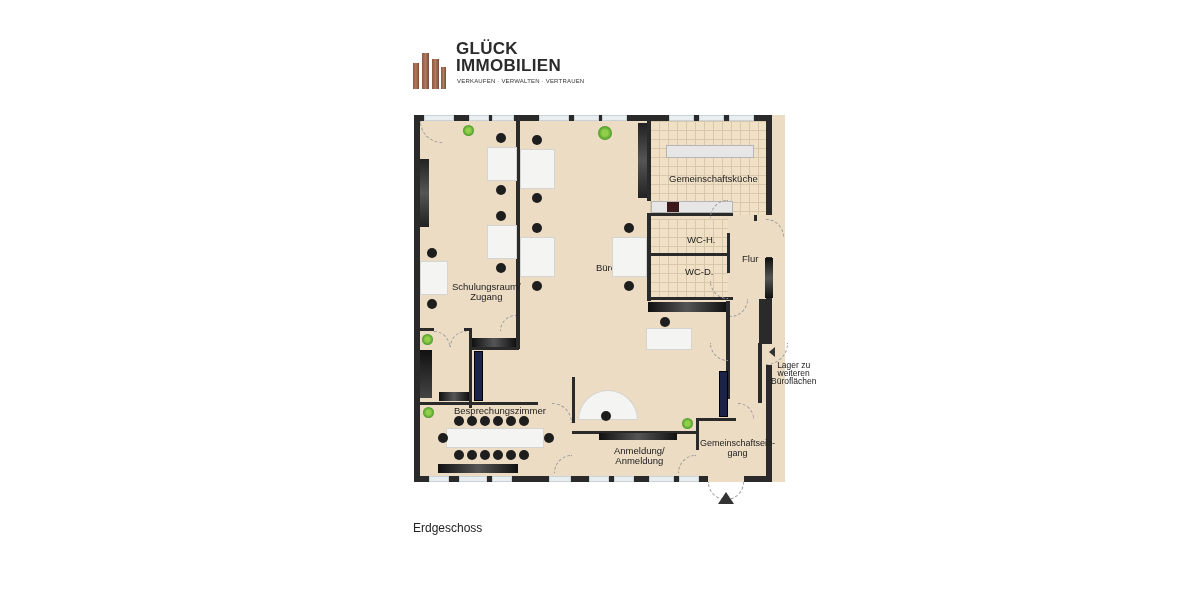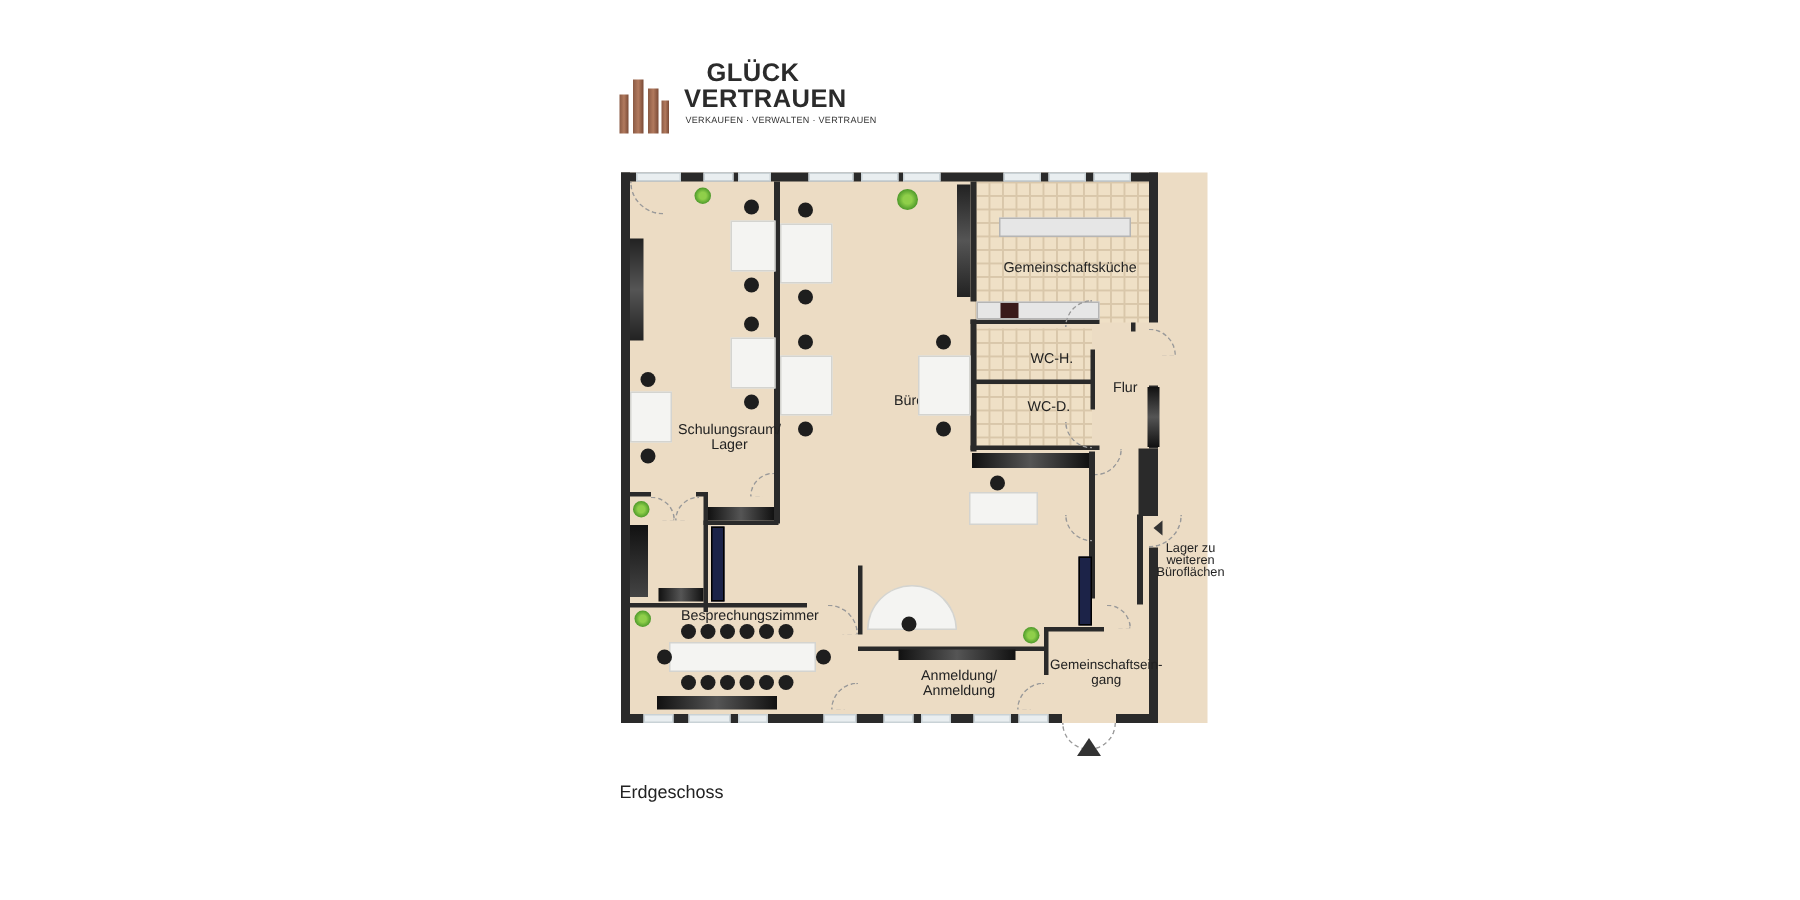--- a/index.html
+++ b/index.html
@@ -2,26 +2,26 @@
 <html><head>
 <meta charset="utf-8">
 <style>
   html, body { margin:0; padding:0; background:#ffffff; }
   body { width:1200px; height:600px; position:relative; overflow:hidden; font-family:"Liberation Sans", sans-serif; }
   .abs { position:absolute; }
   
   .logo { left:413px; top:31px; width:165px; height:58px; }
   .logo .bar { position:absolute; bottom:0; background:linear-gradient(90deg,#8a5a44,#b27a5e,#7a4a36); }
   .logo .t1, .logo .t2 { position:absolute; left:43px; font-size:17px; font-weight:bold; color:#2b2b2b; letter-spacing:0.3px; }
-  .logo .t1 { top:8px;margin-left:15px; }
+  .logo .t1 { top:8px; }
   .logo .t2 { top:25px; }
   .logo .tag { position:absolute; left:44px; top:47px; font-size:6px; color:#333; letter-spacing:0.2px; white-space:nowrap; }
 
   
-  .plan { left:414px; top:115px; width:371px; height:367px; background:#ecdcc4;padding-left:20px; }
+  .plan { left:414px; top:115px; width:371px; height:367px; background:#ecdcc4; }
   .wall { position:absolute; background:#2a2a2a; }
   .win { position:absolute; background:#e9eef0; border:1px solid #c9d2d6; box-sizing:border-box; }
   .tile { position:absolute; background-color:#efe0c6;
     background-image:linear-gradient(#d9c7aa 1px, transparent 1px), linear-gradient(90deg,#d9c7aa 1px, transparent 1px);
     background-size:9px 9px; }
   .lbl { position:absolute; font-size:9.5px; color:#222; text-align:center; line-height:10px; white-space:nowrap; }
   .desk { position:absolute; background:#f4f4f2; border:1px solid #d4d4d0; box-sizing:border-box; }
   .chair { position:absolute; width:10px; height:10px; background:#1e1e1e; border-radius:50%; }
   .shelf { position:absolute; background:linear-gradient(90deg,#111,#555,#111); }
   .plant { position:absolute; width:11px; height:11px; background:radial-gradient(circle,#8fcf4a 30%,#4e9a2a 70%); border-radius:50%; }
@@ -33,21 +33,21 @@
 </style>
 </head>
 <body>
 
 <div class="abs logo">
   <div class="bar" style="left:0;width:6px;height:26px;"></div>
   <div class="bar" style="left:9px;width:7px;height:36px;"></div>
   <div class="bar" style="left:19px;width:7px;height:30px;"></div>
   <div class="bar" style="left:28px;width:5px;height:22px;"></div>
   <div class="t1">GLÜCK</div>
-  <div class="t2">VERTRAUEN</div>
+  <div class="t2">IMMOBILIEN</div>
   <div class="tag">VERKAUFEN · VERWALTEN · VERTRAUEN</div>
 </div>
 
 <div class="abs plan">
 
   <div class="tile" style="left:236px;top:6px;width:116px;height:94px;"></div>
   <div class="tile" style="left:236px;top:104px;width:78px;height:78px;"></div>
 
   <div class="wall" style="left:0;top:0;width:358px;height:6px;"></div>
   <div class="wall" style="left:0;top:0;width:6px;height:367px;"></div>
@@ -98,21 +98,21 @@
   <div class="wall" style="left:282px;top:305px;width:3px;height:30px;"></div>
   <div class="wall" style="left:282px;top:303px;width:40px;height:3px;"></div>
 
   <div class="lbl" style="left:255px;top:59px;">Gemeinschaftsküche</div>
   <div class="lbl" style="left:273px;top:120px;">WC-H.</div>
   <div class="lbl" style="left:271px;top:152px;">WC-D.</div>
   <div class="lbl" style="left:328px;top:139px;">Flur</div>
   <div class="lbl" style="left:182px;top:148px;">Büro</div>
   <div class="lbl" style="left:38px;top:167px;">
     <div>Schulungsraum/</div>
-    <div>Lager</div>
+    <div>Zugang</div>
   </div>
   <div class="lbl" style="left:40px;top:291px;">Besprechungszimmer</div>
   <div class="lbl" style="left:200px;top:331px;">
     <div>Anmeldung/</div>
     <div>Anmeldung</div>
   </div>
   <div class="lbl" style="left:286px;top:323px;font-size:9px;">
     <div>Gemeinschaftsein-</div>
     <div>gang</div>
   </div>

